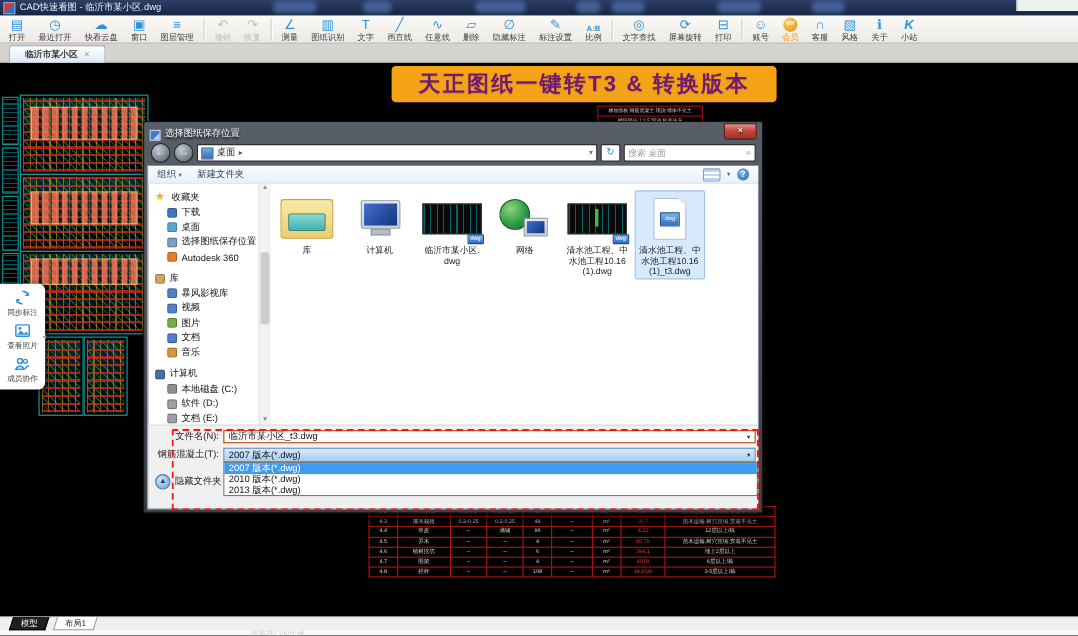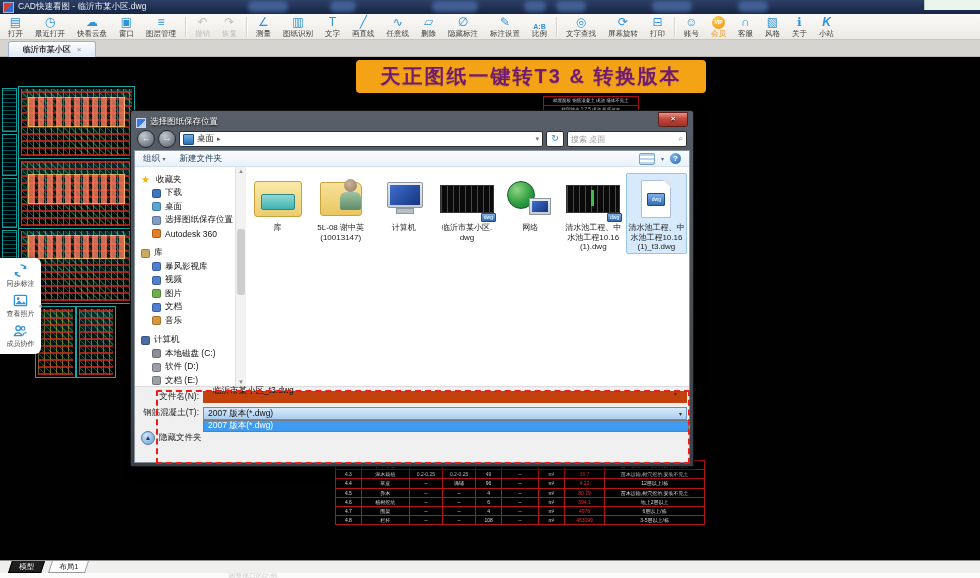--- a/index.html
+++ b/index.html
@@ -140,22 +140,22 @@
      background-image:repeating-linear-gradient(90deg,rgba(0,190,200,.5) 0 1px,transparent 1px 6px);}
   .ic-dwgt.g:after{content:"";position:absolute;left:24px;top:4px;width:3px;height:16px;background:#39c24a;}
   .ic-doc{width:28px;height:36px;background:#fff;border:1px solid #aebedc;position:relative;border-radius:1px;}
   .ic-doc:before{content:"";position:absolute;right:-1px;top:-1px;border:4px solid #dbe4f2;border-left-color:transparent;border-bottom-color:transparent;}
   .ic-doc .dchip{position:absolute;left:5px;top:12px;right:5px;height:11px;background:linear-gradient(#7fb2e6,#2f6db8);
      border:1px solid #1d4d86;color:#fff;font-size:5px;line-height:10px;text-align:center;border-radius:1px;}
   
   #dlg-bottom{position:absolute;left:0;right:0;bottom:0;height:75px;background:#f0f0f0;border-top:1px solid #dcdcdc;}
   .frow2{position:absolute;left:0;display:flex;align-items:center;}
   .flabel{width:64px;text-align:right;font-size:8.5px;color:#1c1c1c;padding-right:4px;}
-  #fname{position:absolute;left:68px;top:4px;width:484px;height:12px;background:#fff;border:6px solid #c2410c;
-     font-size:8.5px;color:#111;display:flex;align-items:flex-end;padding:0 4px;box-sizing:border-box;gap:36px;}
+  #fname{position:absolute;left:68px;top:4px;width:484px;height:12px;background:#fff;border:1px solid #c2410c;
+     font-size:8.5px;color:#111;display:flex;align-items:center;padding:0 4px;box-sizing:border-box;gap:36px;}
   #fname .caret,#ftype .caret{margin-left:auto;font-size:6px;color:#333;}
   #ftype{position:absolute;left:68px;top:20px;width:484px;height:13px;
      background:linear-gradient(#d8eafb,#a9cdf0);border:1px solid #5e90c9;
      font-size:8.5px;color:#111;display:flex;align-items:center;padding:0 4px;box-sizing:border-box;}
   #ddlist{position:absolute;left:68px;top:33px;width:484px;background:#fff;border:1px solid #7a7a7a;z-index:30;}
   .ddi{height:9.8px;font-size:8.5px;line-height:9.8px;padding:0 4px;color:#111;white-space:nowrap;}
   .ddi.hl{background:#3f9bf0;color:#fff;}
   #hidefold{position:absolute;left:6px;top:44px;display:flex;align-items:center;gap:4px;font-size:8.5px;color:#1c1c1c;}
   #hidefold .cir{width:12px;height:12px;border-radius:50%;background:radial-gradient(circle at 35% 30%,#cfe3f5,#6fa3d4);
      border:1px solid #4a7cab;color:#16456e;font-size:7px;line-height:11px;text-align:center;}
@@ -561,26 +561,20 @@
       </div>
       <div id="files">
           <div class="fi">
             <div class="fic">
               <div class="ic-lib"></div>
             </div>
             <div class="lab">库</div>
           </div>
           <div class="fi">
             <div class="fic">
-              <div class="ic-user"></div>
-            </div>
-            <div class="lab">5L-08 谢中英<br>(10013147)</div>
-          </div>
-          <div class="fi">
-            <div class="fic">
               <div class="ic-comp">
                 <div class="scr"></div>
                 <div class="std"></div>
               </div>
             </div>
             <div class="lab">计算机</div>
           </div>
           <div class="fi">
             <div class="fic">
               <div class="ic-dwgt"></div>
@@ -623,20 +617,22 @@
         </div>
         <div class="frow2" style="top:20px;">
           <span class="flabel">钢筋混凝土(T):</span>
         </div>
         <div id="ftype">
           <span>2007 版本(*.dwg)</span>
           <span class="caret">▾</span>
         </div>
         <div id="ddlist">
             <div class="ddi hl">2007 版本(*.dwg)</div>
+            <div class="ddi">2010 版本(*.dwg)</div>
+            <div class="ddi">2013 版本(*.dwg)</div>
           </div>
         <div id="hidefold">
           <span class="cir">▲</span>
           <span>隐藏文件夹</span>
         </div>
       </div>
     </div>
   </div>
 
   <div id="reddash"></div>

